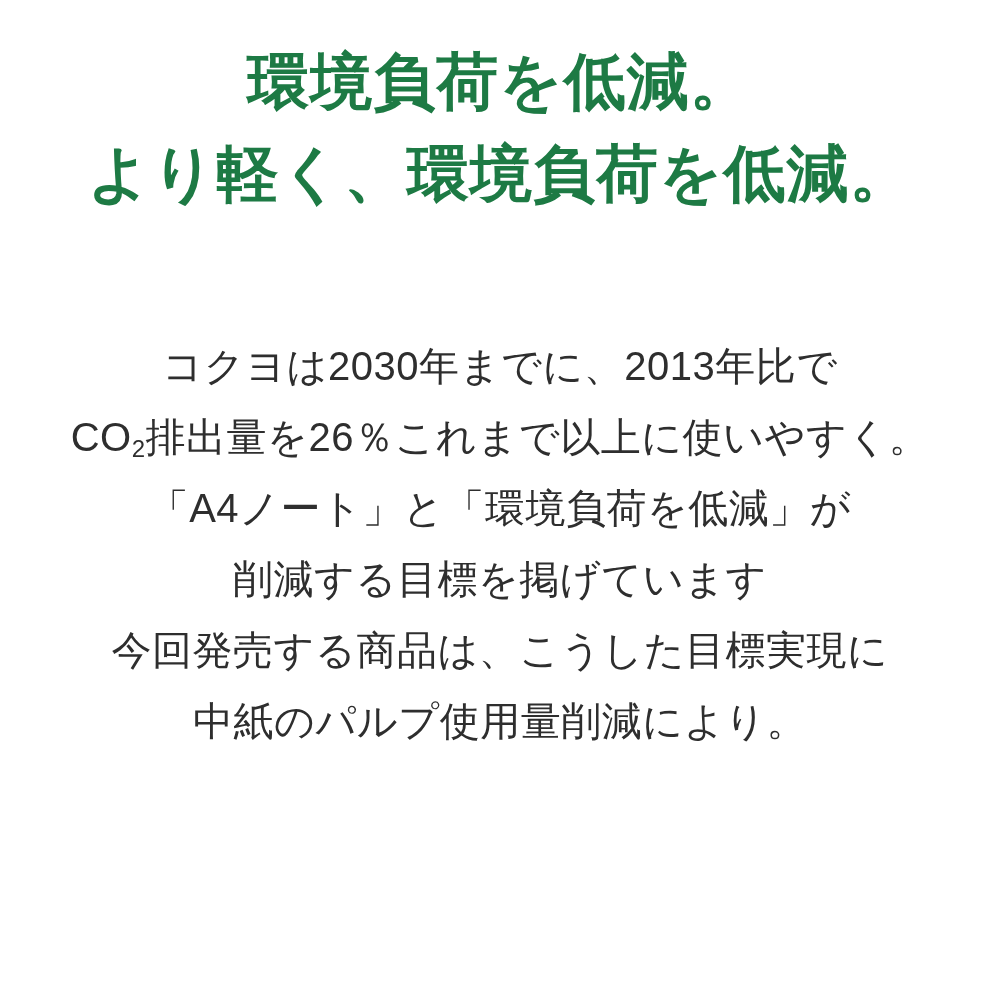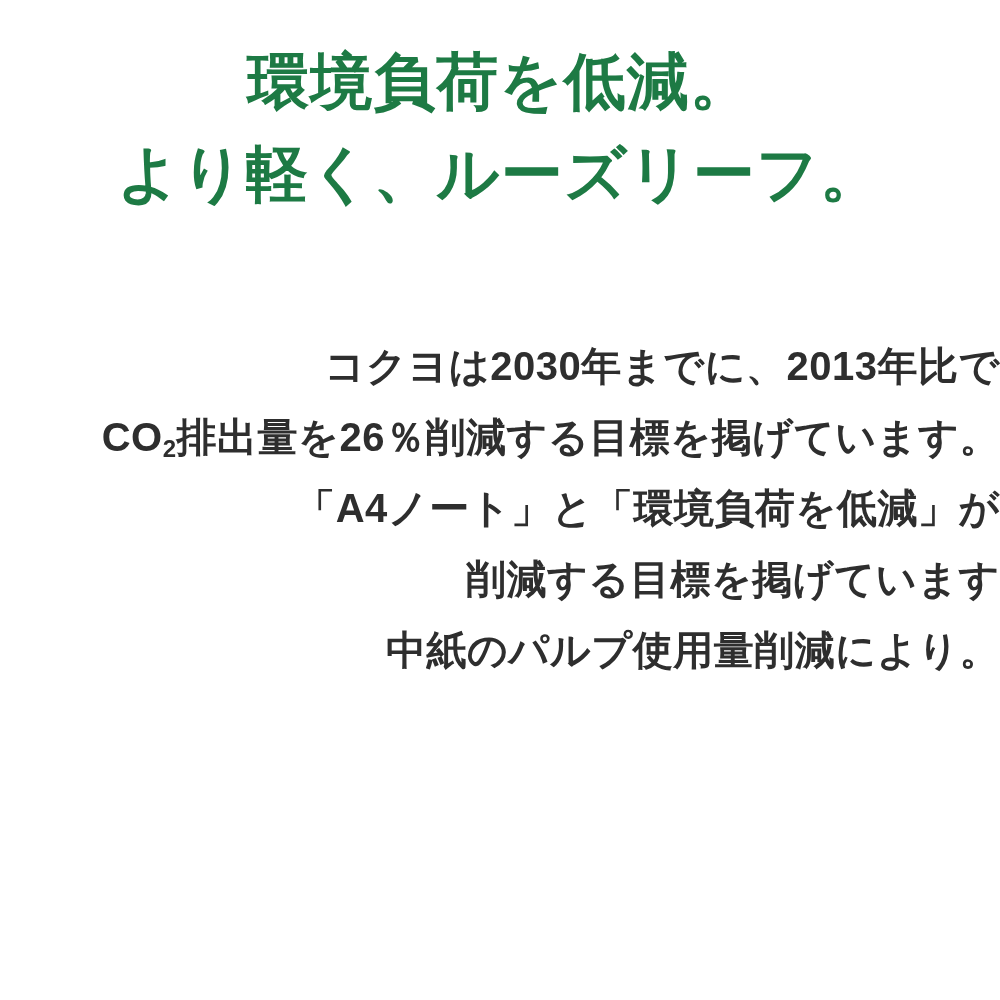--- a/index.html
+++ b/index.html
@@ -28,48 +28,49 @@
     line-height: 92px;
     font-weight: 700;
     letter-spacing: 1px;
   }
   .heading .h-line {
     display: block;
     white-space: nowrap;
   }
   .body-copy {
     margin-top: 111px;
-    text-align: right;
+    text-align: center;
     color: #2e2e2e;
     font-size: 40px;
     line-height: 71px;
-    font-weight: 700;
+    font-weight: 400;
     letter-spacing: 0.5px;
   }
   .body-copy p {
     margin: 0;
     white-space: nowrap;
   }
   .body-copy sub {
     font-size: 24px;
     vertical-align: -6px;
     line-height: 0;
   }
 </style>
 </head>
 <body>
 
 <div class="page">
 
   <h1 class="heading">
     <span class="h-line">環境負荷を低減。</span>
-    <span class="h-line">より軽く、ルーズリーフ。</span>
+    <span class="h-line">より軽く、環境負荷を低減。</span>
   </h1>
 
   <div class="body-copy">
     <p>コクヨは2030年までに、2013年比で</p>
-    <p><span>CO</span><sub>2</sub><span>排出量を26％削減する目標を掲げています。</span></p>
+    <p><span>CO</span><sub>2</sub><span>排出量を26％これまで以上に使いやすく。</span></p>
     <p>「A4ノート」と「環境負荷を低減」が</p>
     <p>削減する目標を掲げています</p>
+    <p>今回発売する商品は、こうした目標実現に</p>
     <p>中紙のパルプ使用量削減により。</p>
   </div>
 
 </div>
 
 </body></html>

